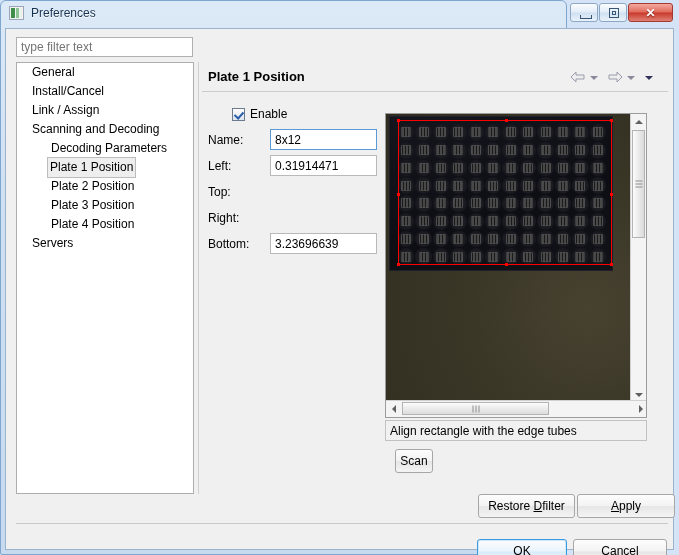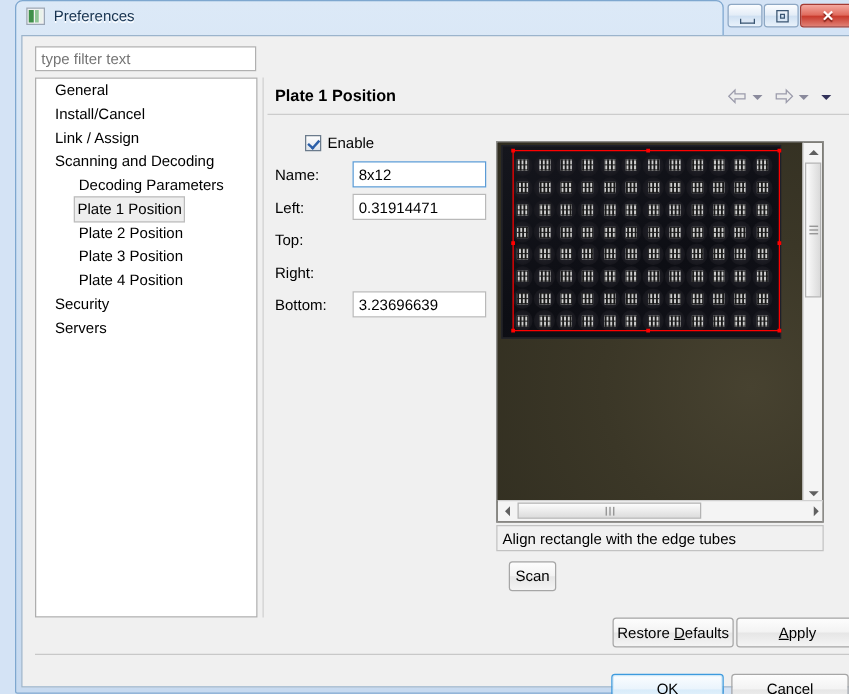--- a/index.html
+++ b/index.html
@@ -8,21 +8,20 @@
     font-family:"Liberation Sans", sans-serif;
     font-size:11px;color:#000;
     background:#d4e3f5;
   }
   .win{
     position:absolute;left:0;top:0;width:567px;height:555px;
     box-sizing:border-box;
     background:linear-gradient(180deg,#dce9f7 0%, #cfe0f2 40%, #c7daf0 100%);
     border:1px solid #7ea7cf;
     border-radius:6px 6px 2px 2px;
-    margin-left:12px;
   }
   
   .titlebar{
     position:absolute;left:0;top:0;width:677px;height:27px;
   }
   .title-icon{
     position:absolute;left:8px;top:5px;width:15px;height:14px;
     background:#f2f2f2;border:1px solid #9aa6b5;box-sizing:border-box;
   }
   .title-icon i{position:absolute;display:block;}
@@ -247,21 +246,20 @@
     <div class="tree">
         <div class="tree-item"><span class="lbl">General</span></div>
         <div class="tree-item"><span class="lbl">Install/Cancel</span></div>
         <div class="tree-item"><span class="lbl">Link / Assign</span></div>
         <div class="tree-item"><span class="lbl">Scanning and Decoding</span></div>
         <div class="tree-item lvl2"><span class="lbl">Decoding Parameters</span></div>
         <div class="tree-item lvl2 sel"><span class="lbl">Plate 1 Position</span></div>
         <div class="tree-item lvl2"><span class="lbl">Plate 2 Position</span></div>
         <div class="tree-item lvl2"><span class="lbl">Plate 3 Position</span></div>
         <div class="tree-item lvl2"><span class="lbl">Plate 4 Position</span></div>
-        <div class="tree-item"><span class="lbl">Security</span></div>
         <div class="tree-item"><span class="lbl">Servers</span></div>
       </div>
 
     <div class="divider-v"></div>
     <div class="pane-title">Plate 1 Position</div>
     <div class="pane-sep"></div>
 
     <div class="navbar">
       <div class="nav-arrow">
         <svg class="arrow-svg" width="18" height="14" viewBox="0 0 18 14">
@@ -642,21 +640,21 @@
             <span class="tri tri-rt"></span>
           </div>
       </div>
     </div>
 
     <div class="status">Align rectangle with the edge tubes</div>
 
     <div class="btn btn-scan">Scan</div>
 
     <div class="btn btn-restore">
-      <span>Restore </span><u>D</u><span>efaults</span>
+      <span>Restore </span><u>D</u><span>filter</span>
     </div>
     <div class="btn btn-apply">
       <span></span><u>A</u><span>pply</span>
     </div>
 
     <div class="footer-sep"></div>
 
     <div class="btn btn-ok focus">OK</div>
     <div class="btn btn-cancel">Cancel</div>
   </div>

